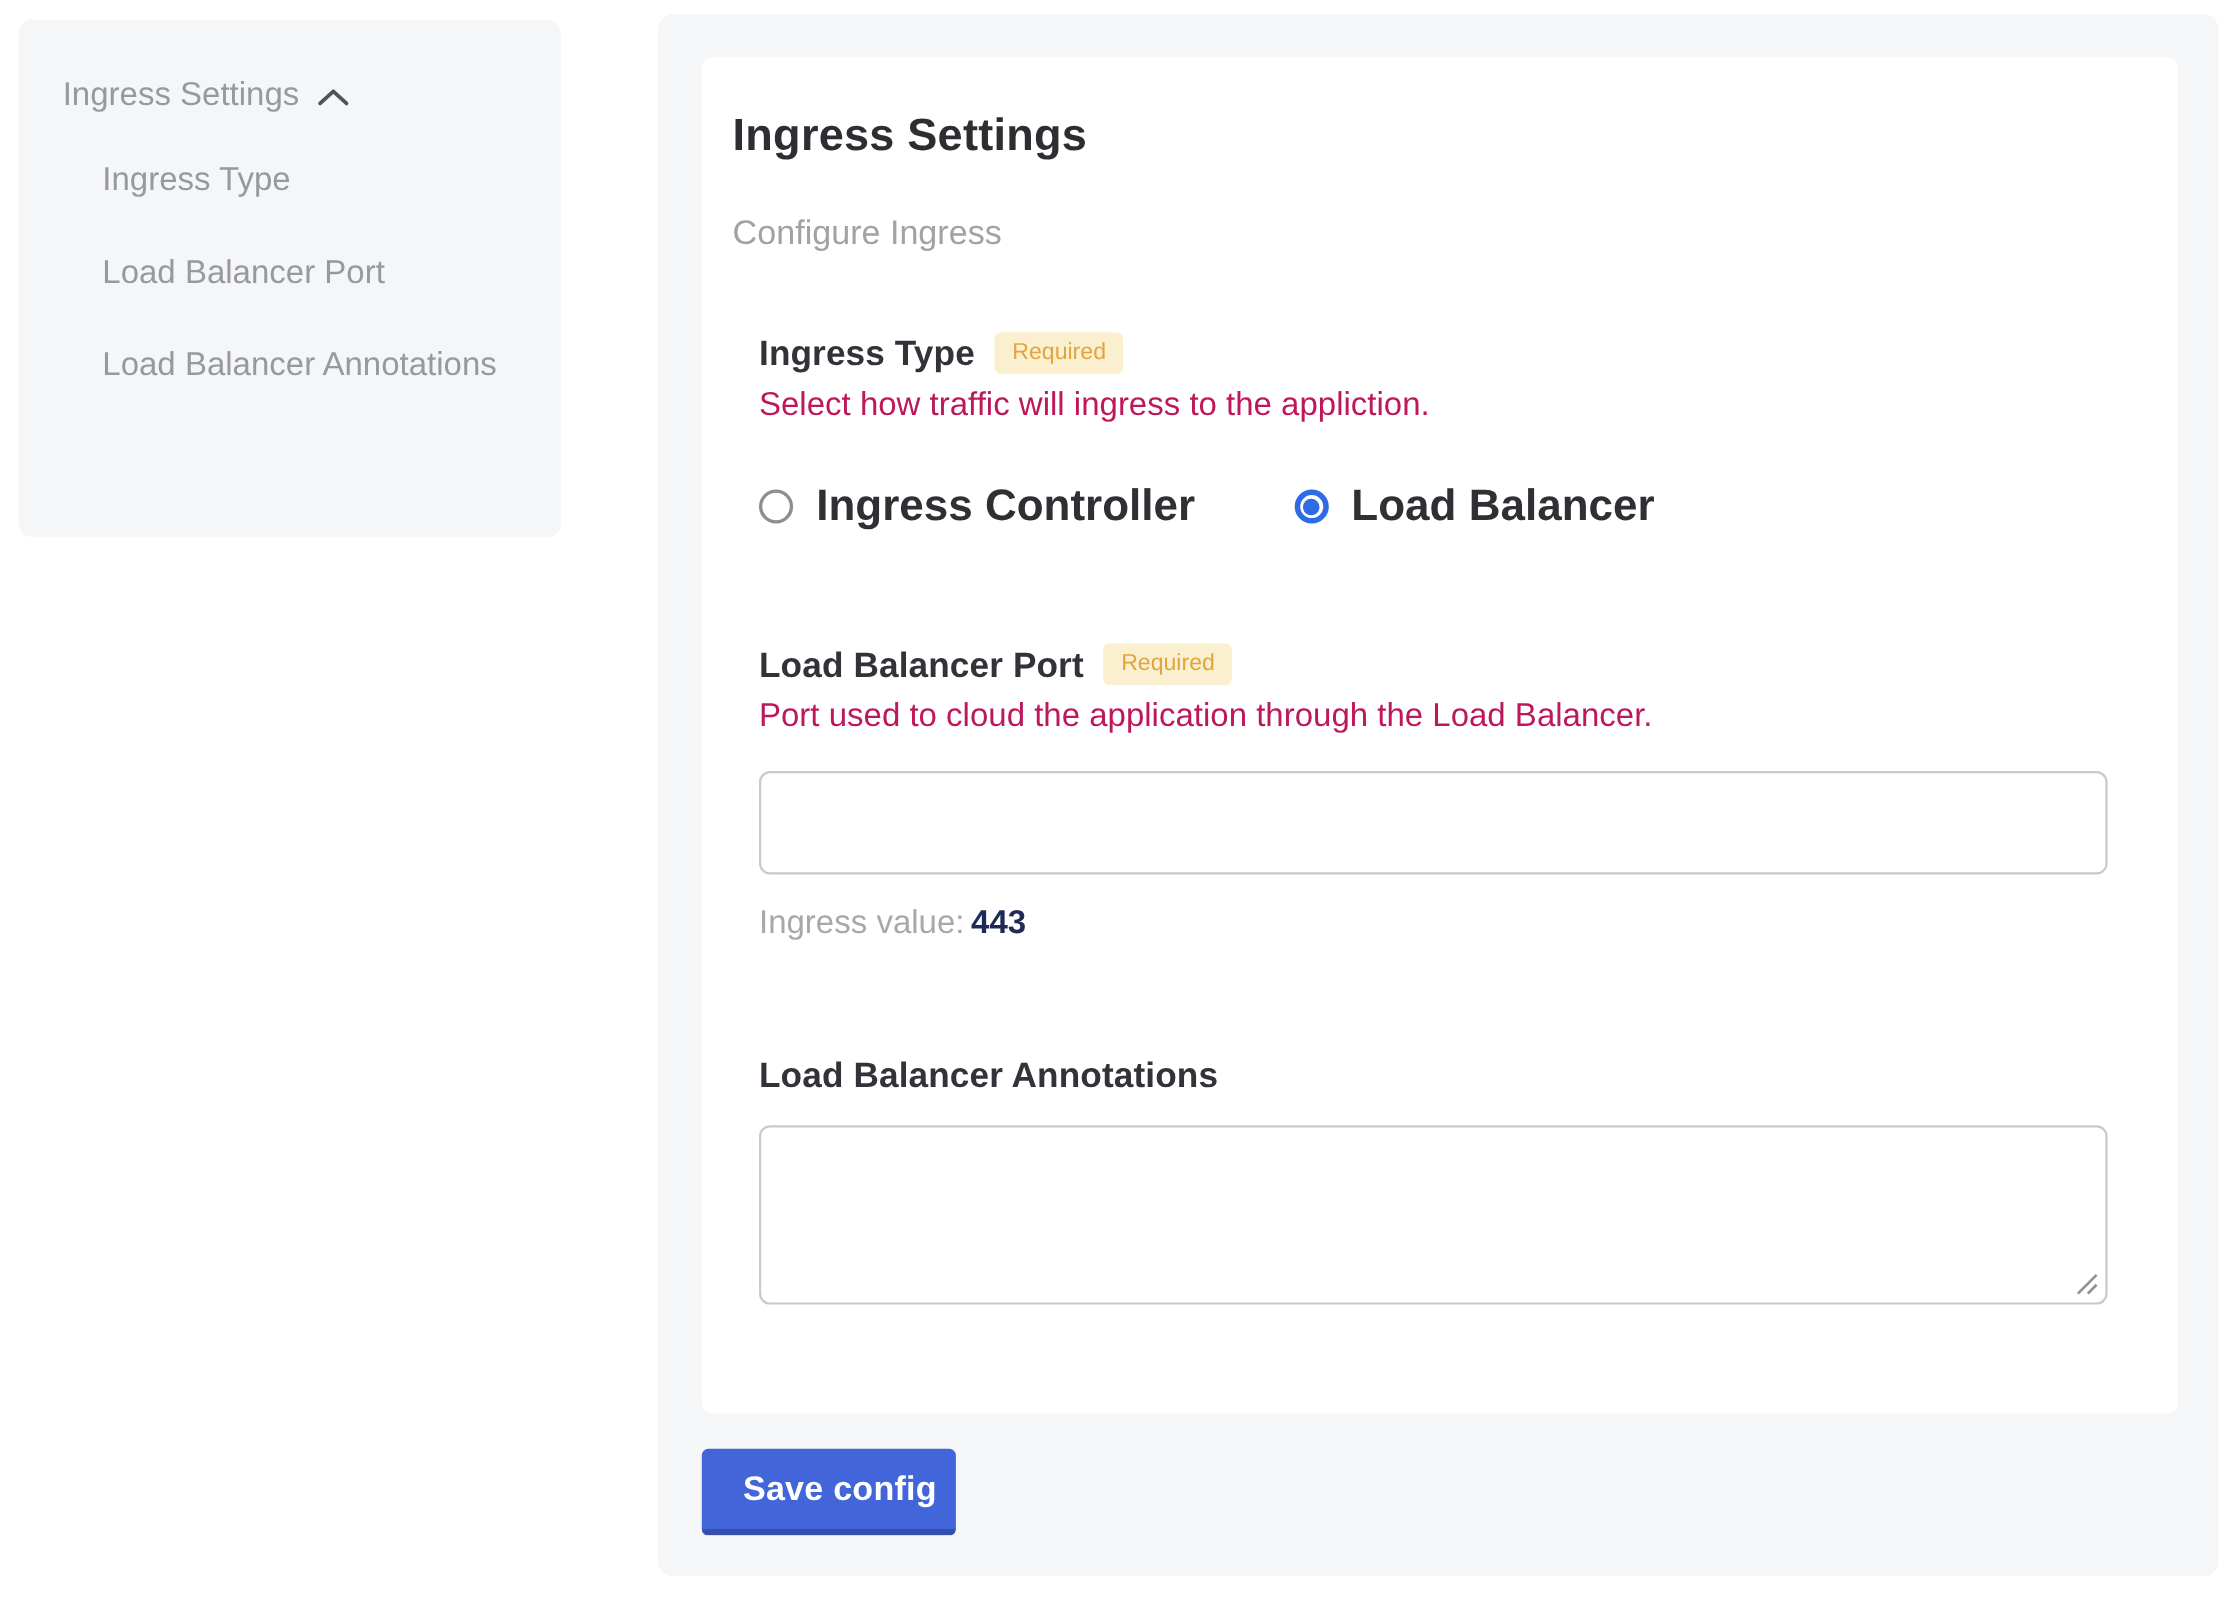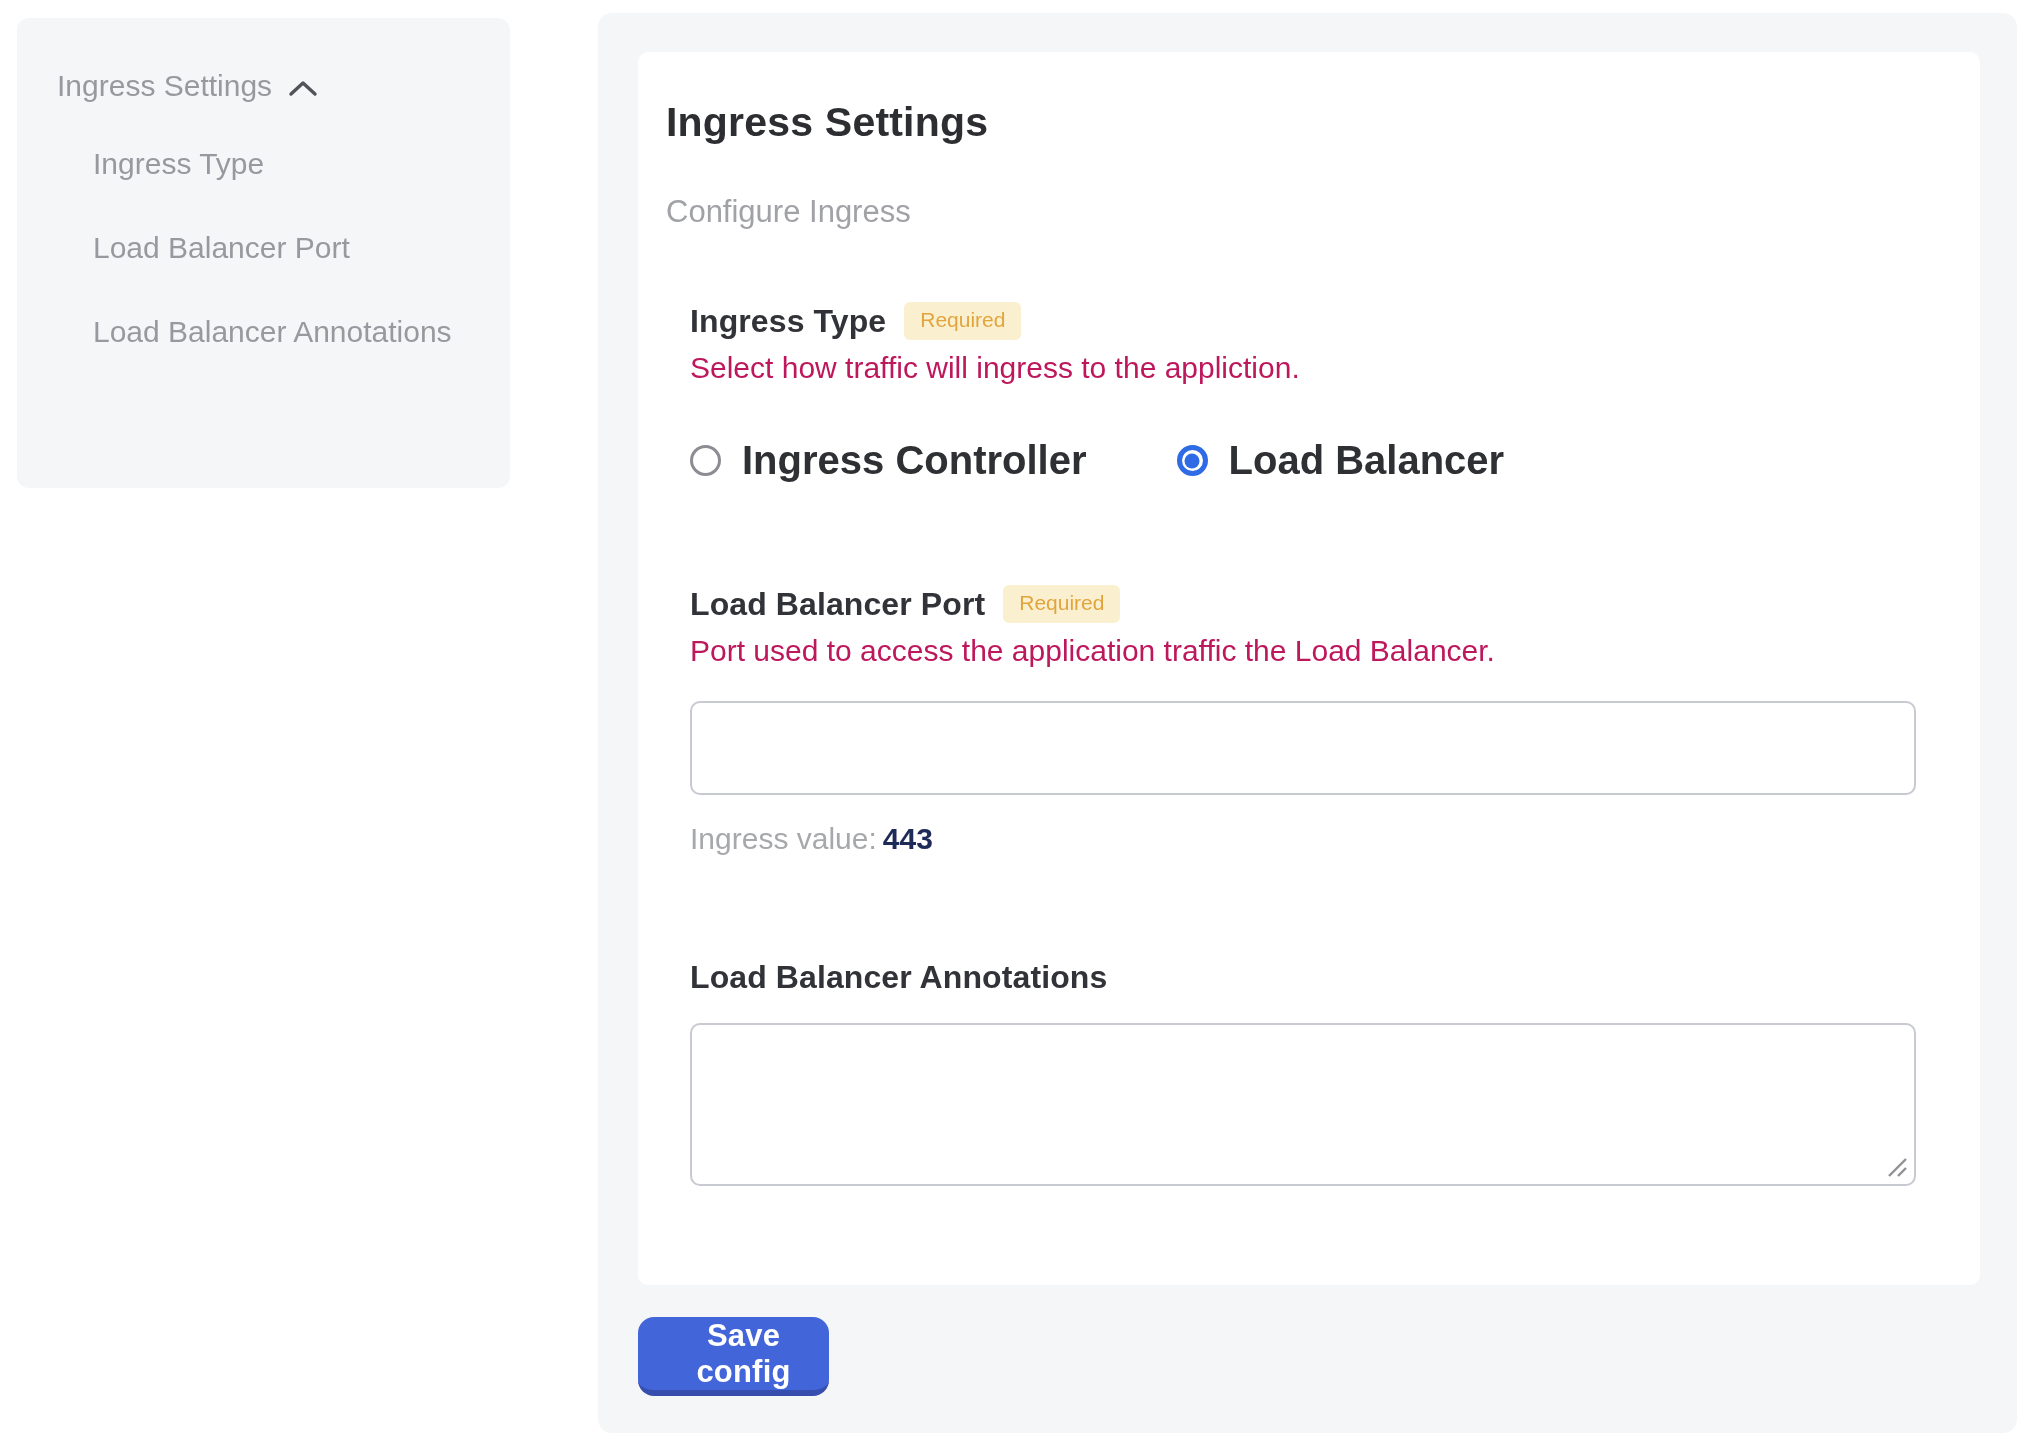--- a/index.html
+++ b/index.html
@@ -172,25 +172,25 @@
   .resize-handle {
     position: absolute;
     right: 7px; bottom: 7px;
     width: 24px; height: 24px;
     pointer-events: none;
   }
 
   .save-btn {
     position: absolute;
     left: 40px; top: 1304px;
-    width: 191px; height: 79px;
+    width: 231px; height: 79px;
     background: #4365da;
     border: none;
     border-bottom: 6px solid #364fae;
-    border-radius: 16px;
+    border-radius: 6px;
     color: #ffffff;
     font-family: "Liberation Sans", sans-serif;
     font-size: 31px; font-weight: 700;
     letter-spacing: 0.2px;
     cursor: pointer;
     padding-left: 20px;
   }
 </style>
 </head>
 <body>
@@ -232,21 +232,21 @@
             <span class="radio-label">Load Balancer</span>
           </div>
         </div>
       </div>
 
       <div class="sec-lb-port">
         <div class="section-heading-row">
           <span class="section-heading">Load Balancer Port</span>
           <span class="required-badge">Required</span>
         </div>
-        <p class="section-desc">Port used to access the application traffic the Load Balancer.</p>
+        <p class="section-desc">Port used to cloud the application through the Load Balancer.</p>
         <input class="text-input" type="text" value="" style="">
         <p class="default-line">
           <span class="default-label">Ingress value:</span><span class="default-value">443</span>
         </p>
       </div>
 
       <div class="sec-lb-annotations">
         <div class="section-heading-row">
           <span class="section-heading">Load Balancer Annotations</span>
         </div>

